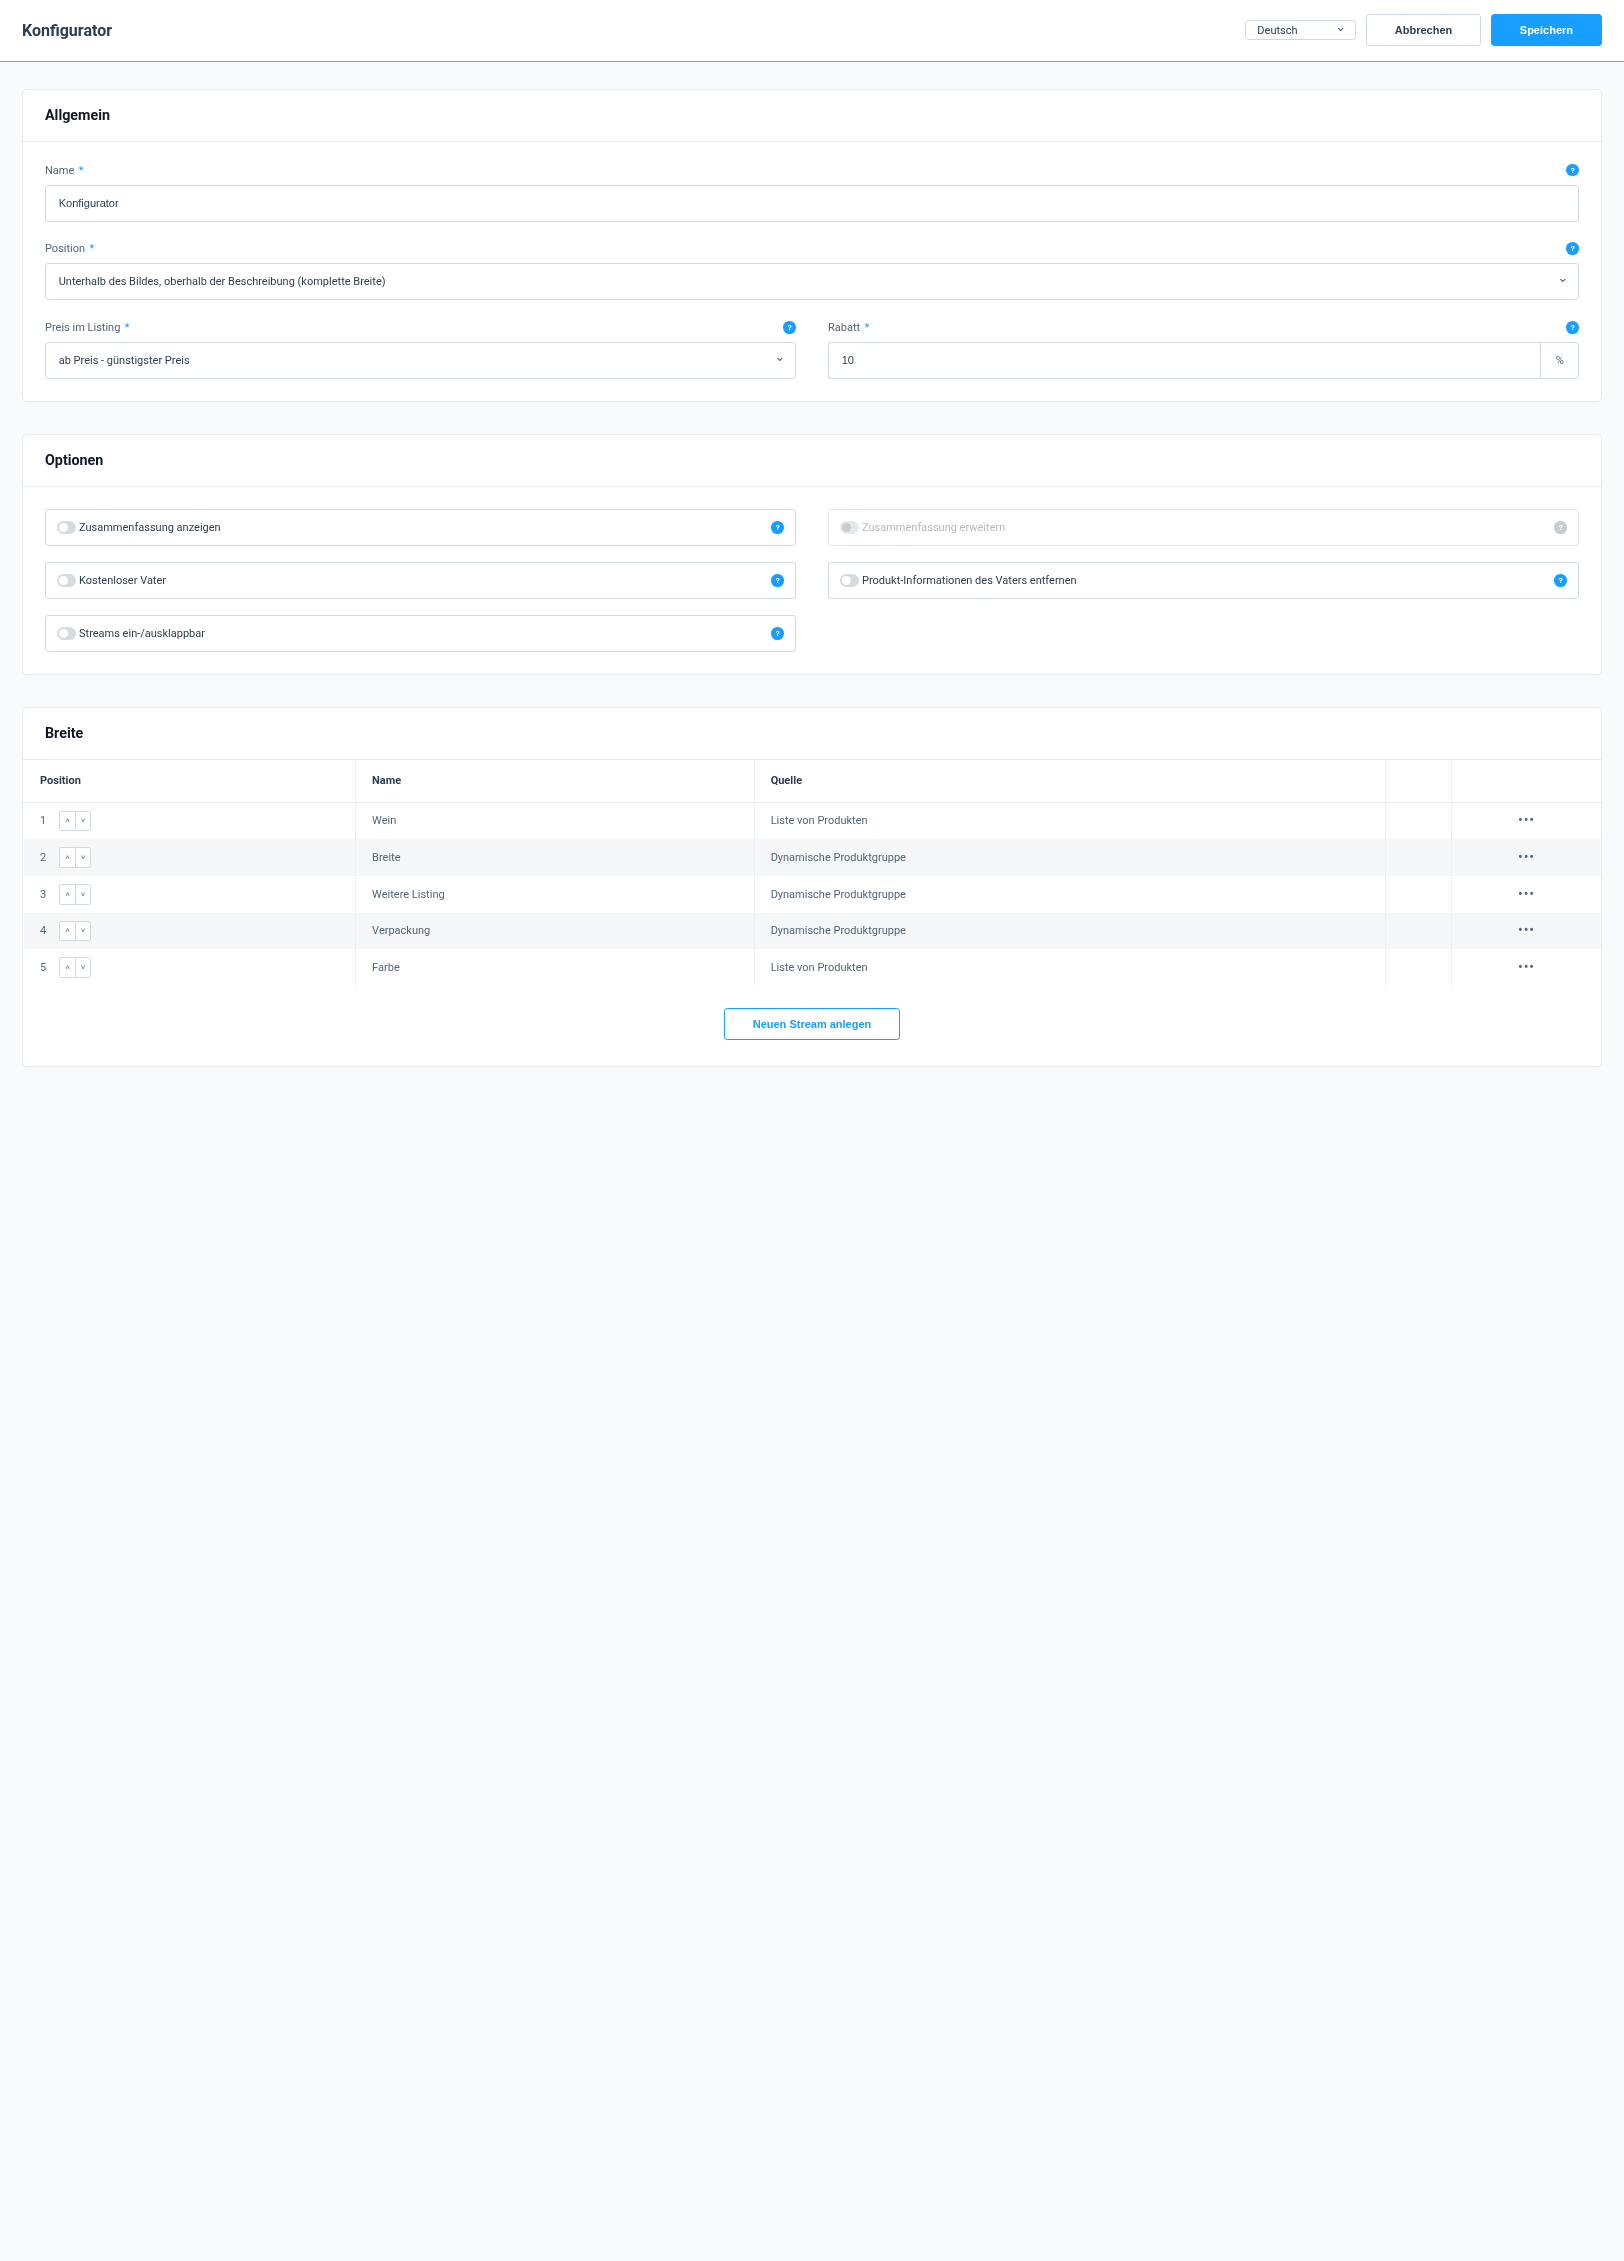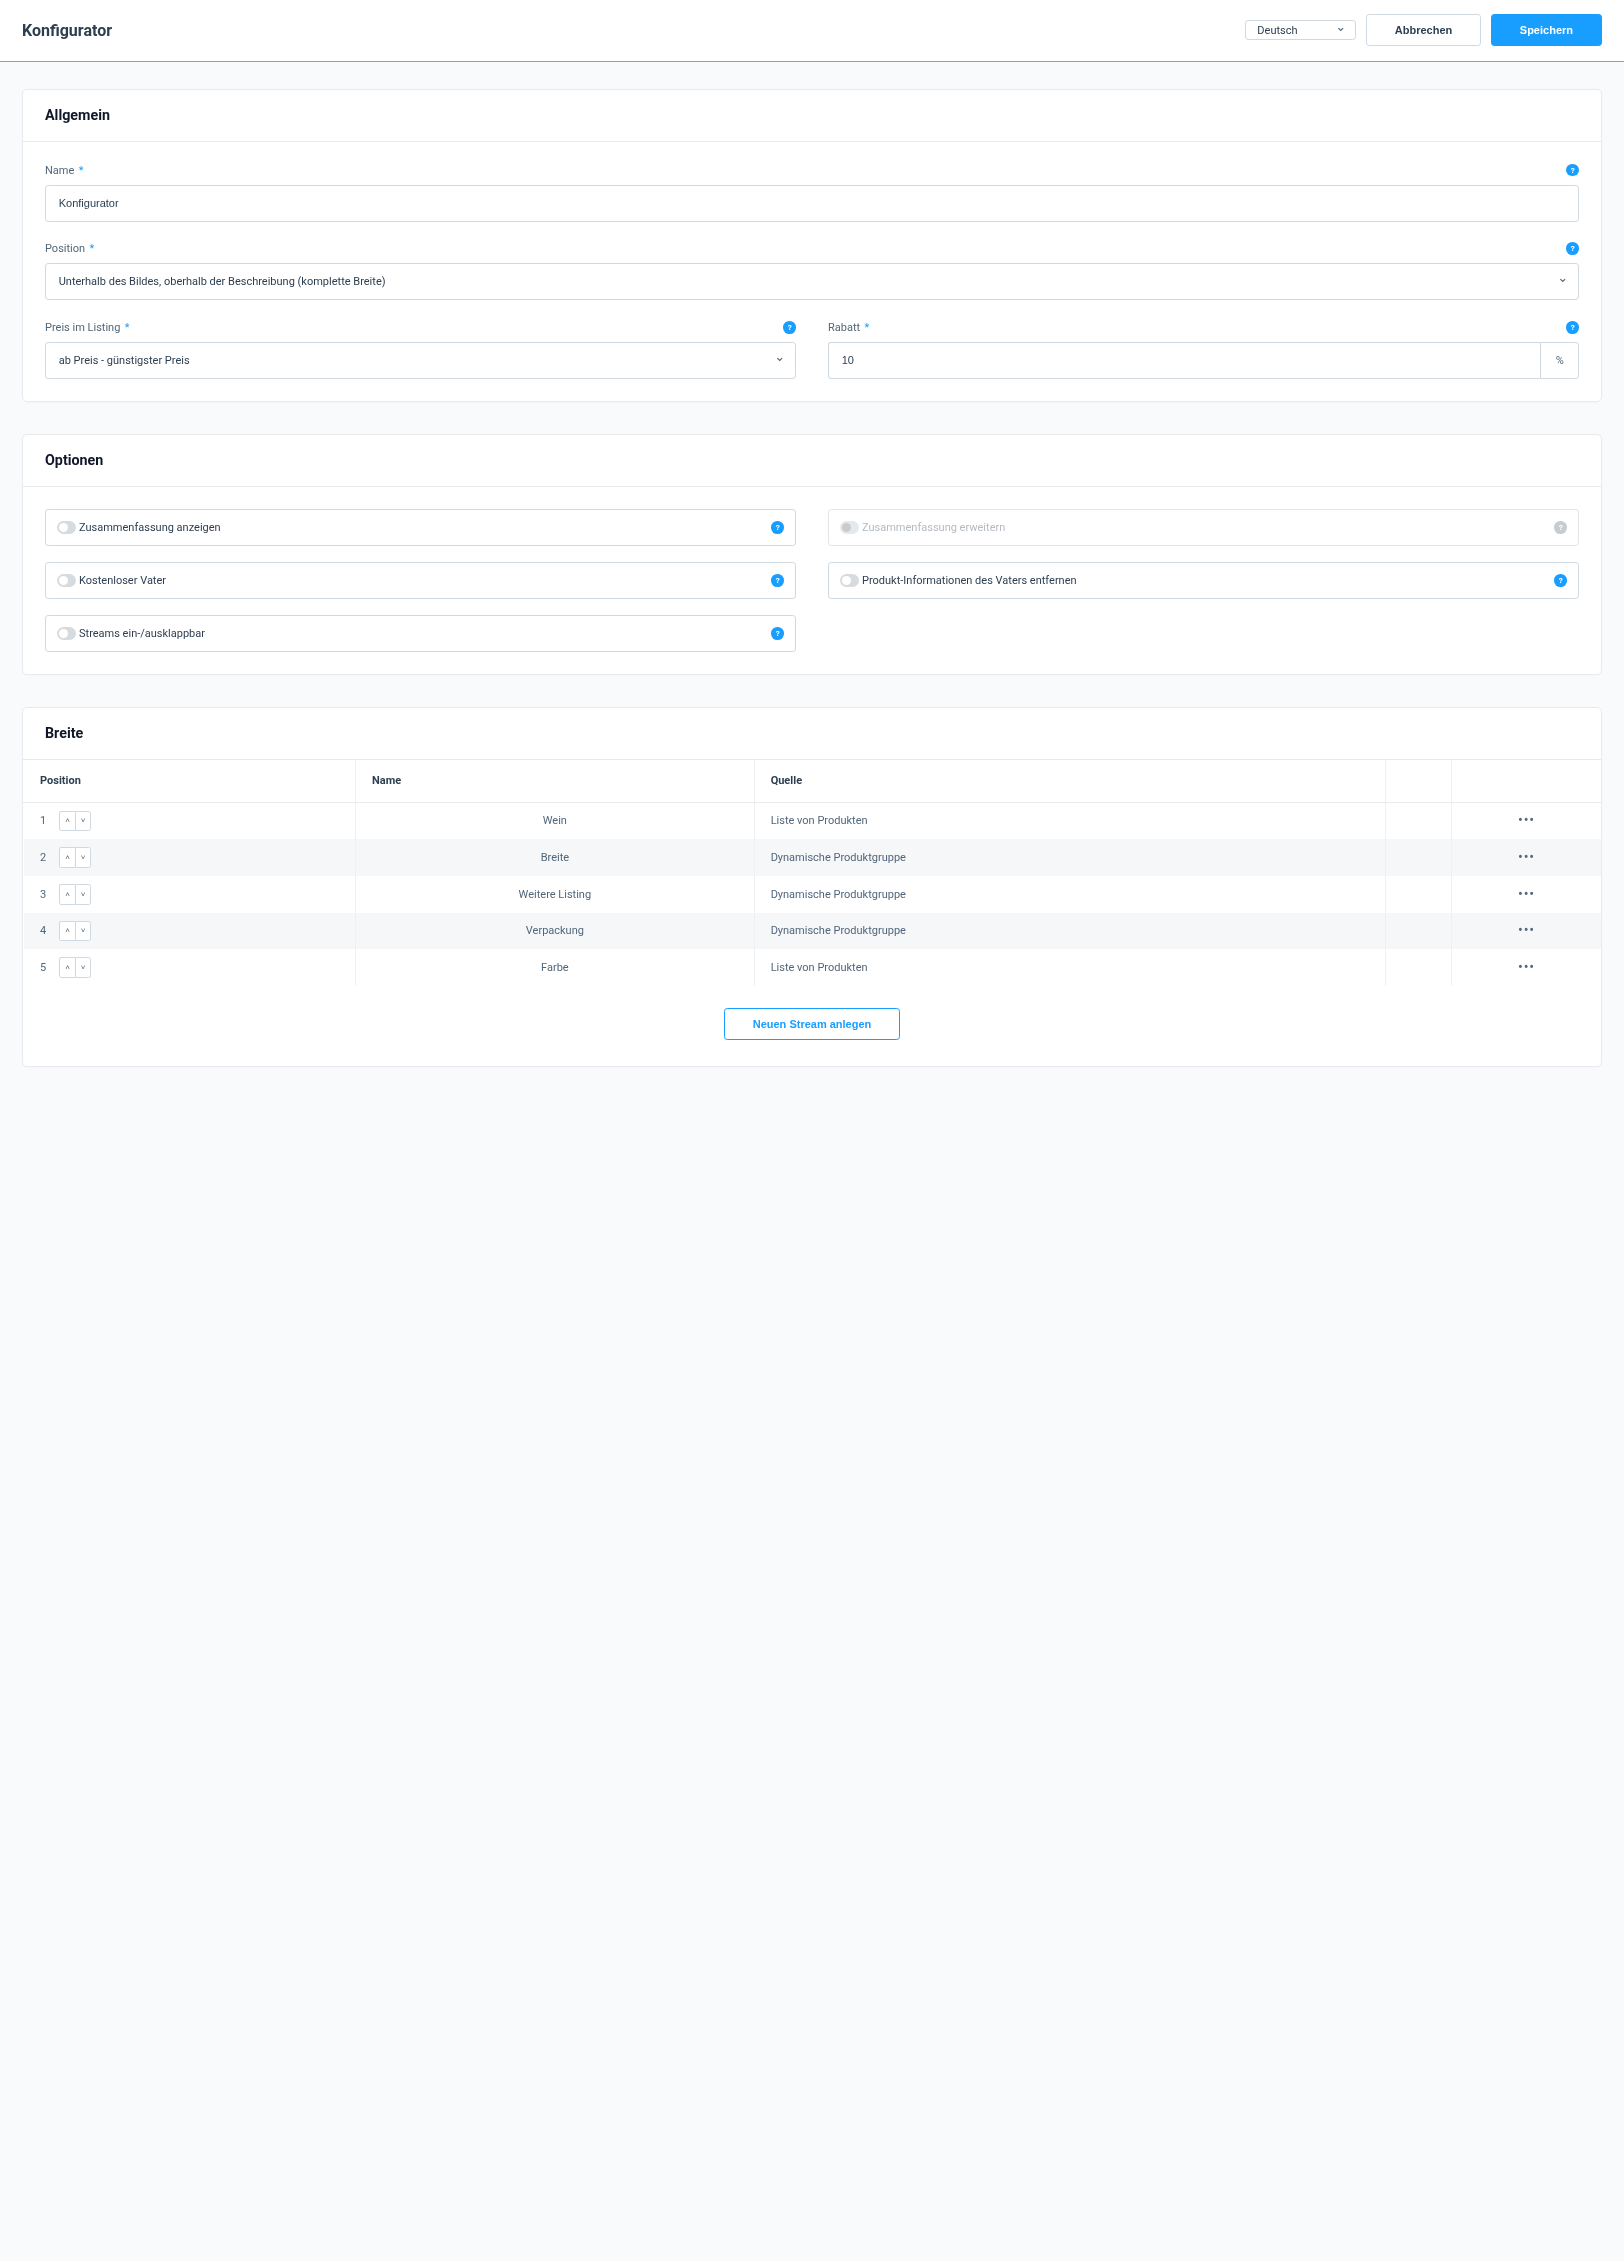--- a/index.html
+++ b/index.html
@@ -274,21 +274,21 @@
     letter-spacing: 0.8px;
     display: inline-block;
     line-height: 1;
   }
   .streams-footer {
     display: flex;
     justify-content: center;
     padding: 22px 0 25.5px;
   }
   .col-pos { width: 20%; }
-  .col-name { width: 24%; text-align: center; }
+  .col-name { width: 24%; }
   .col-src { width: 38%; }
   .col-empty { width: 4%; }
   .col-act { width: 9%; text-align: center; }
   .streams-table thead th.col-act { text-align: center; }
   .streams-table tbody td, .streams-table thead th {
     border-left: 0.8px solid transparent;
   }
   .streams-table thead th + th,
   .streams-table tbody td + td {
     border-left: 0.8px solid #eef0f2;

